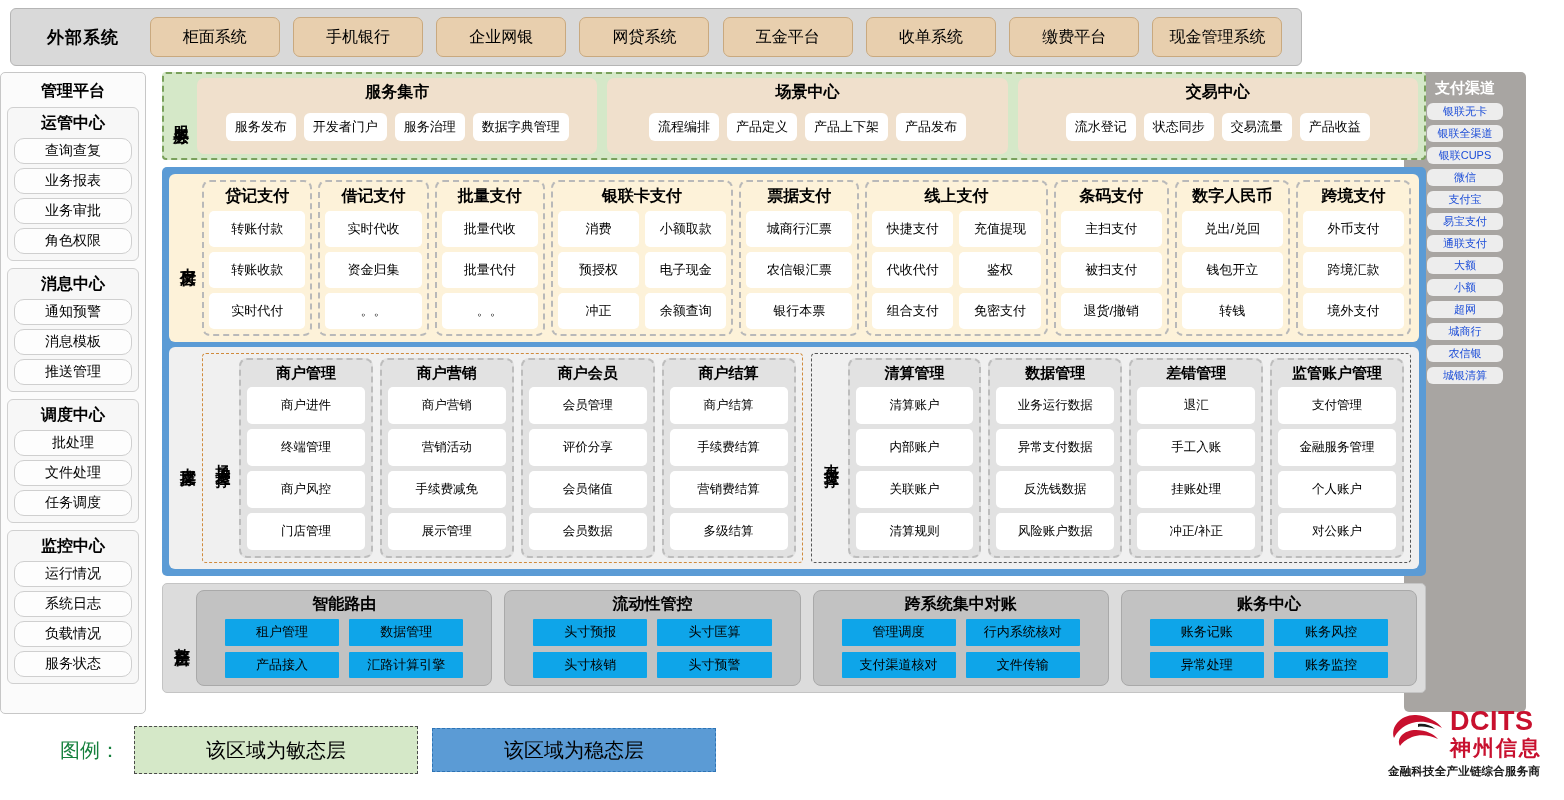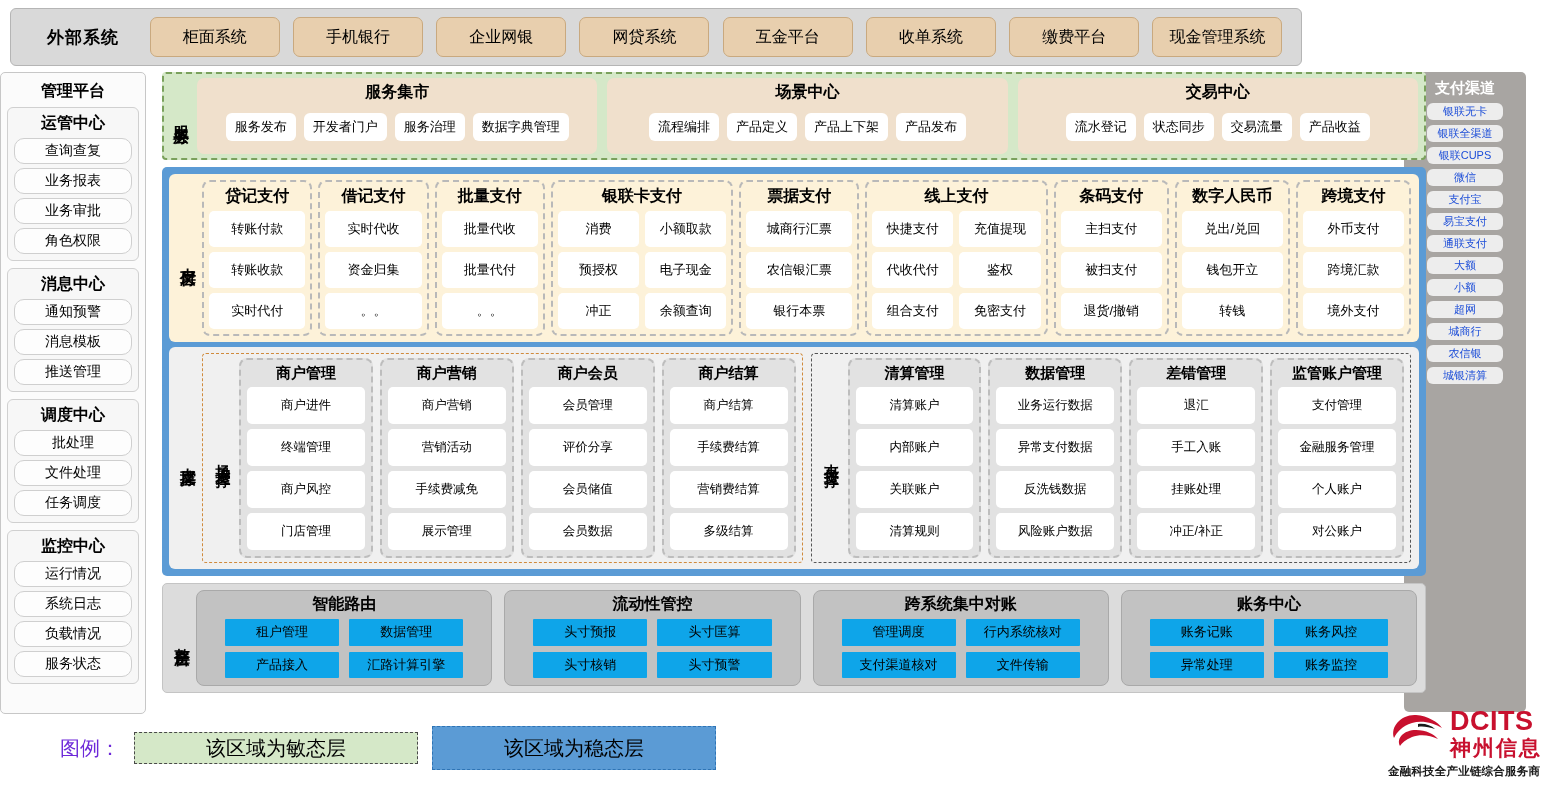--- a/index.html
+++ b/index.html
@@ -221,24 +221,24 @@
   .int-grid { display: flex; flex-direction: column; gap: 6px; flex: 1; }
   .int-row { display: flex; gap: 10px; flex: 1; }
   .int-chip {
     background: #0ea5e9; border-radius: 1px; flex: 1;
     display: flex; align-items: center; justify-content: center;
     font-size: 13px; color: #000; white-space: nowrap;
   }
 
   
   .legend { position: absolute; left: 60px; top: 726px; display: flex; align-items: center; gap: 14px; }
-  .legend-label { font-size: 20px; color: #6d28d9; text-align: right; }
+  .legend-label { font-size: 20px; color: #15803d; text-align: right; }
   .legend-agile {
     background: #d5e8c8; border: 1px dashed #4a4a4a;
-    width: 284px; height: 32px;
+    width: 284px; height: 48px;
     display: flex; align-items: center; justify-content: center;
     font-size: 20px; color: #000;
   }
   .legend-stable {
     background: #5b9bd5; border: 1px dashed #2e74b5;
     width: 284px; height: 44px;
     display: flex; align-items: center; justify-content: center;
     font-size: 20px; color: #000;
   }
 

